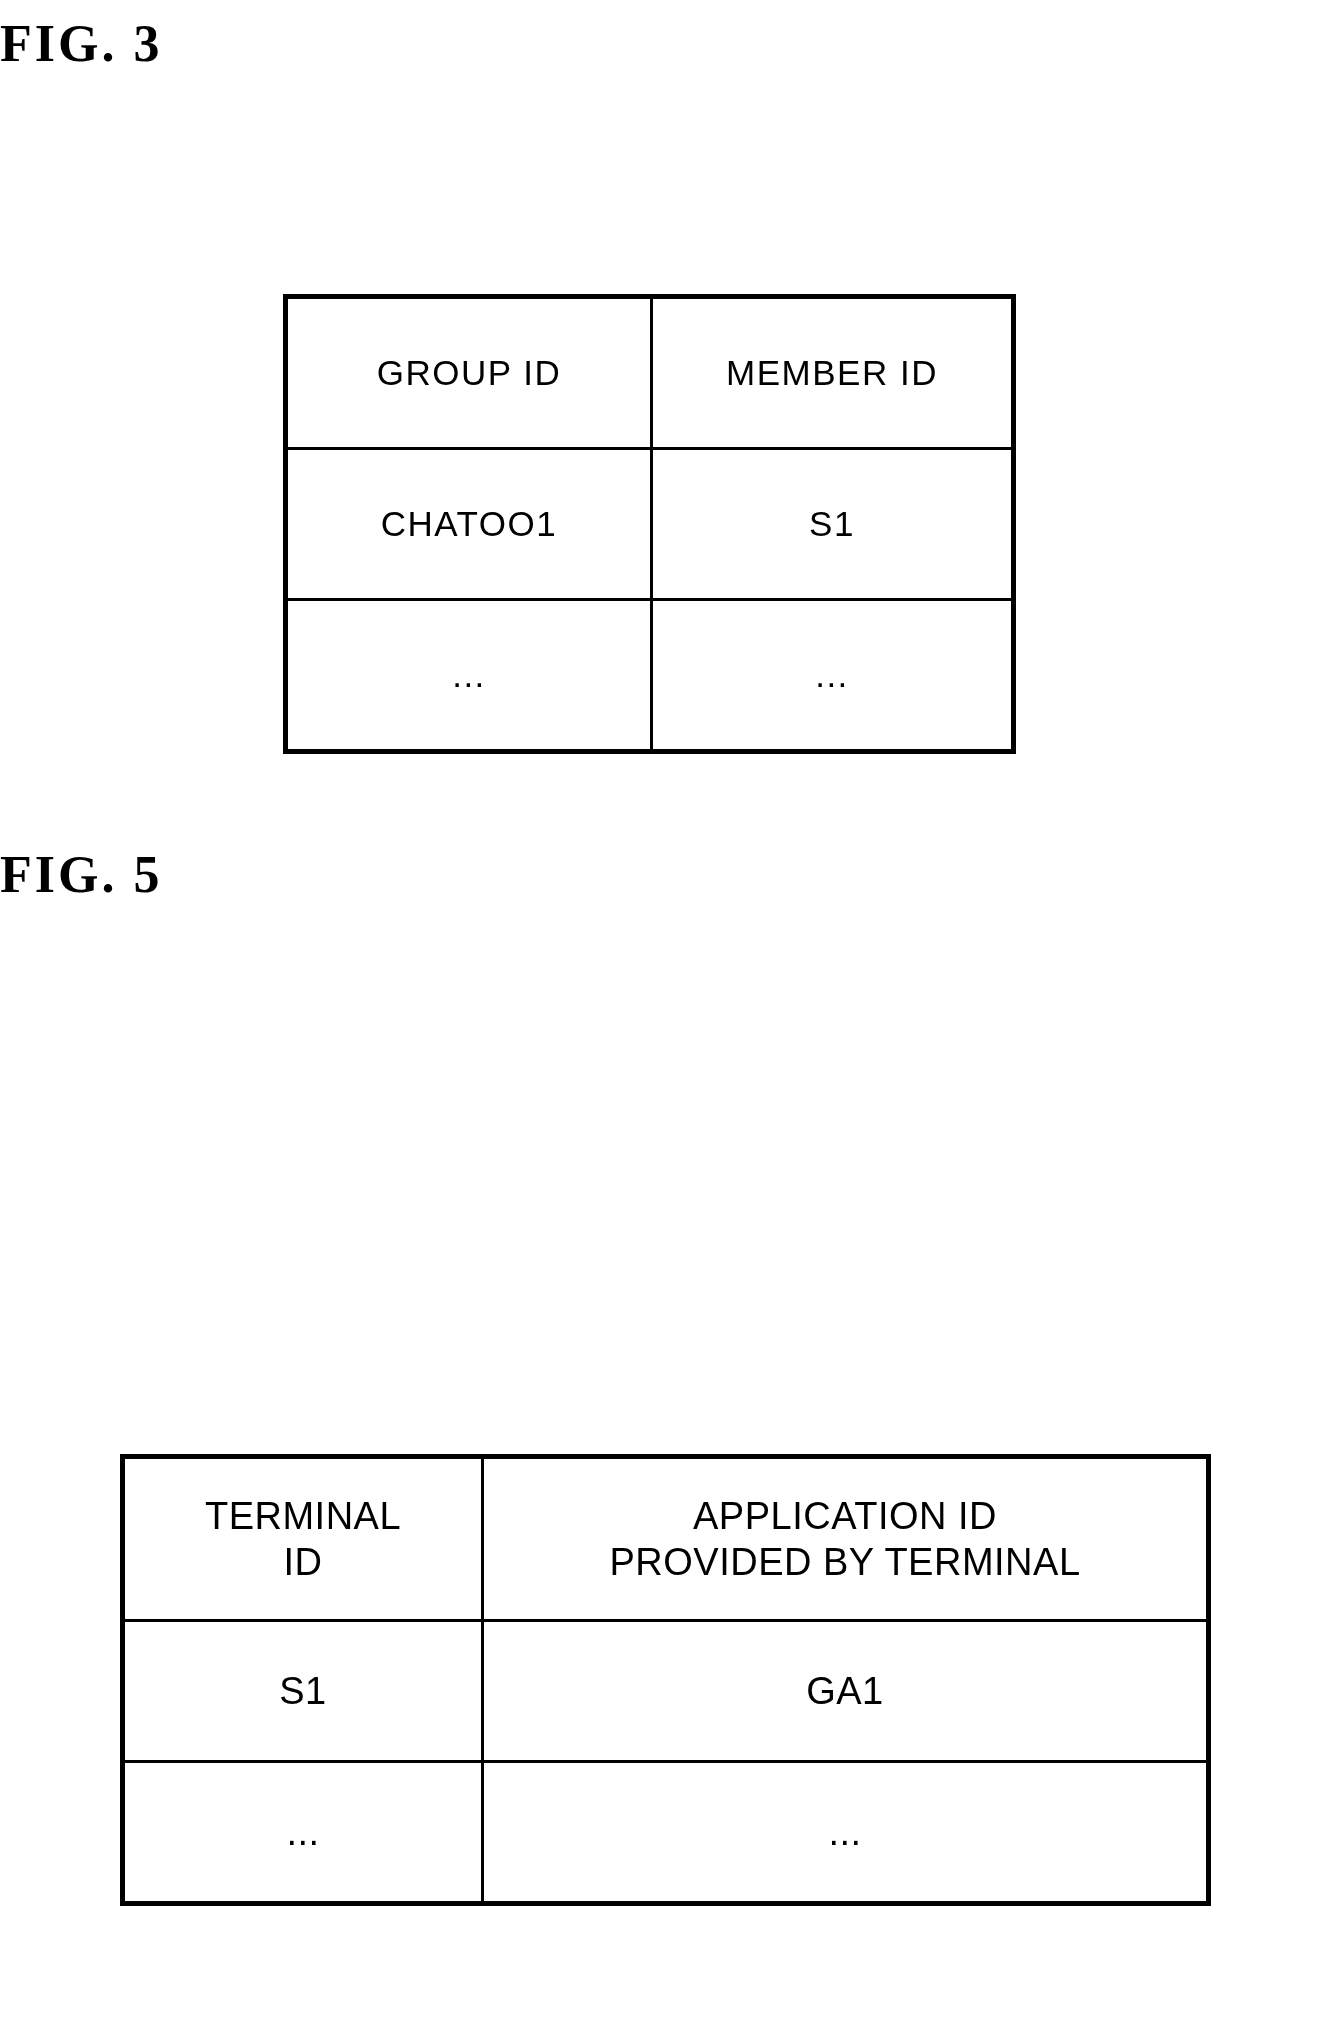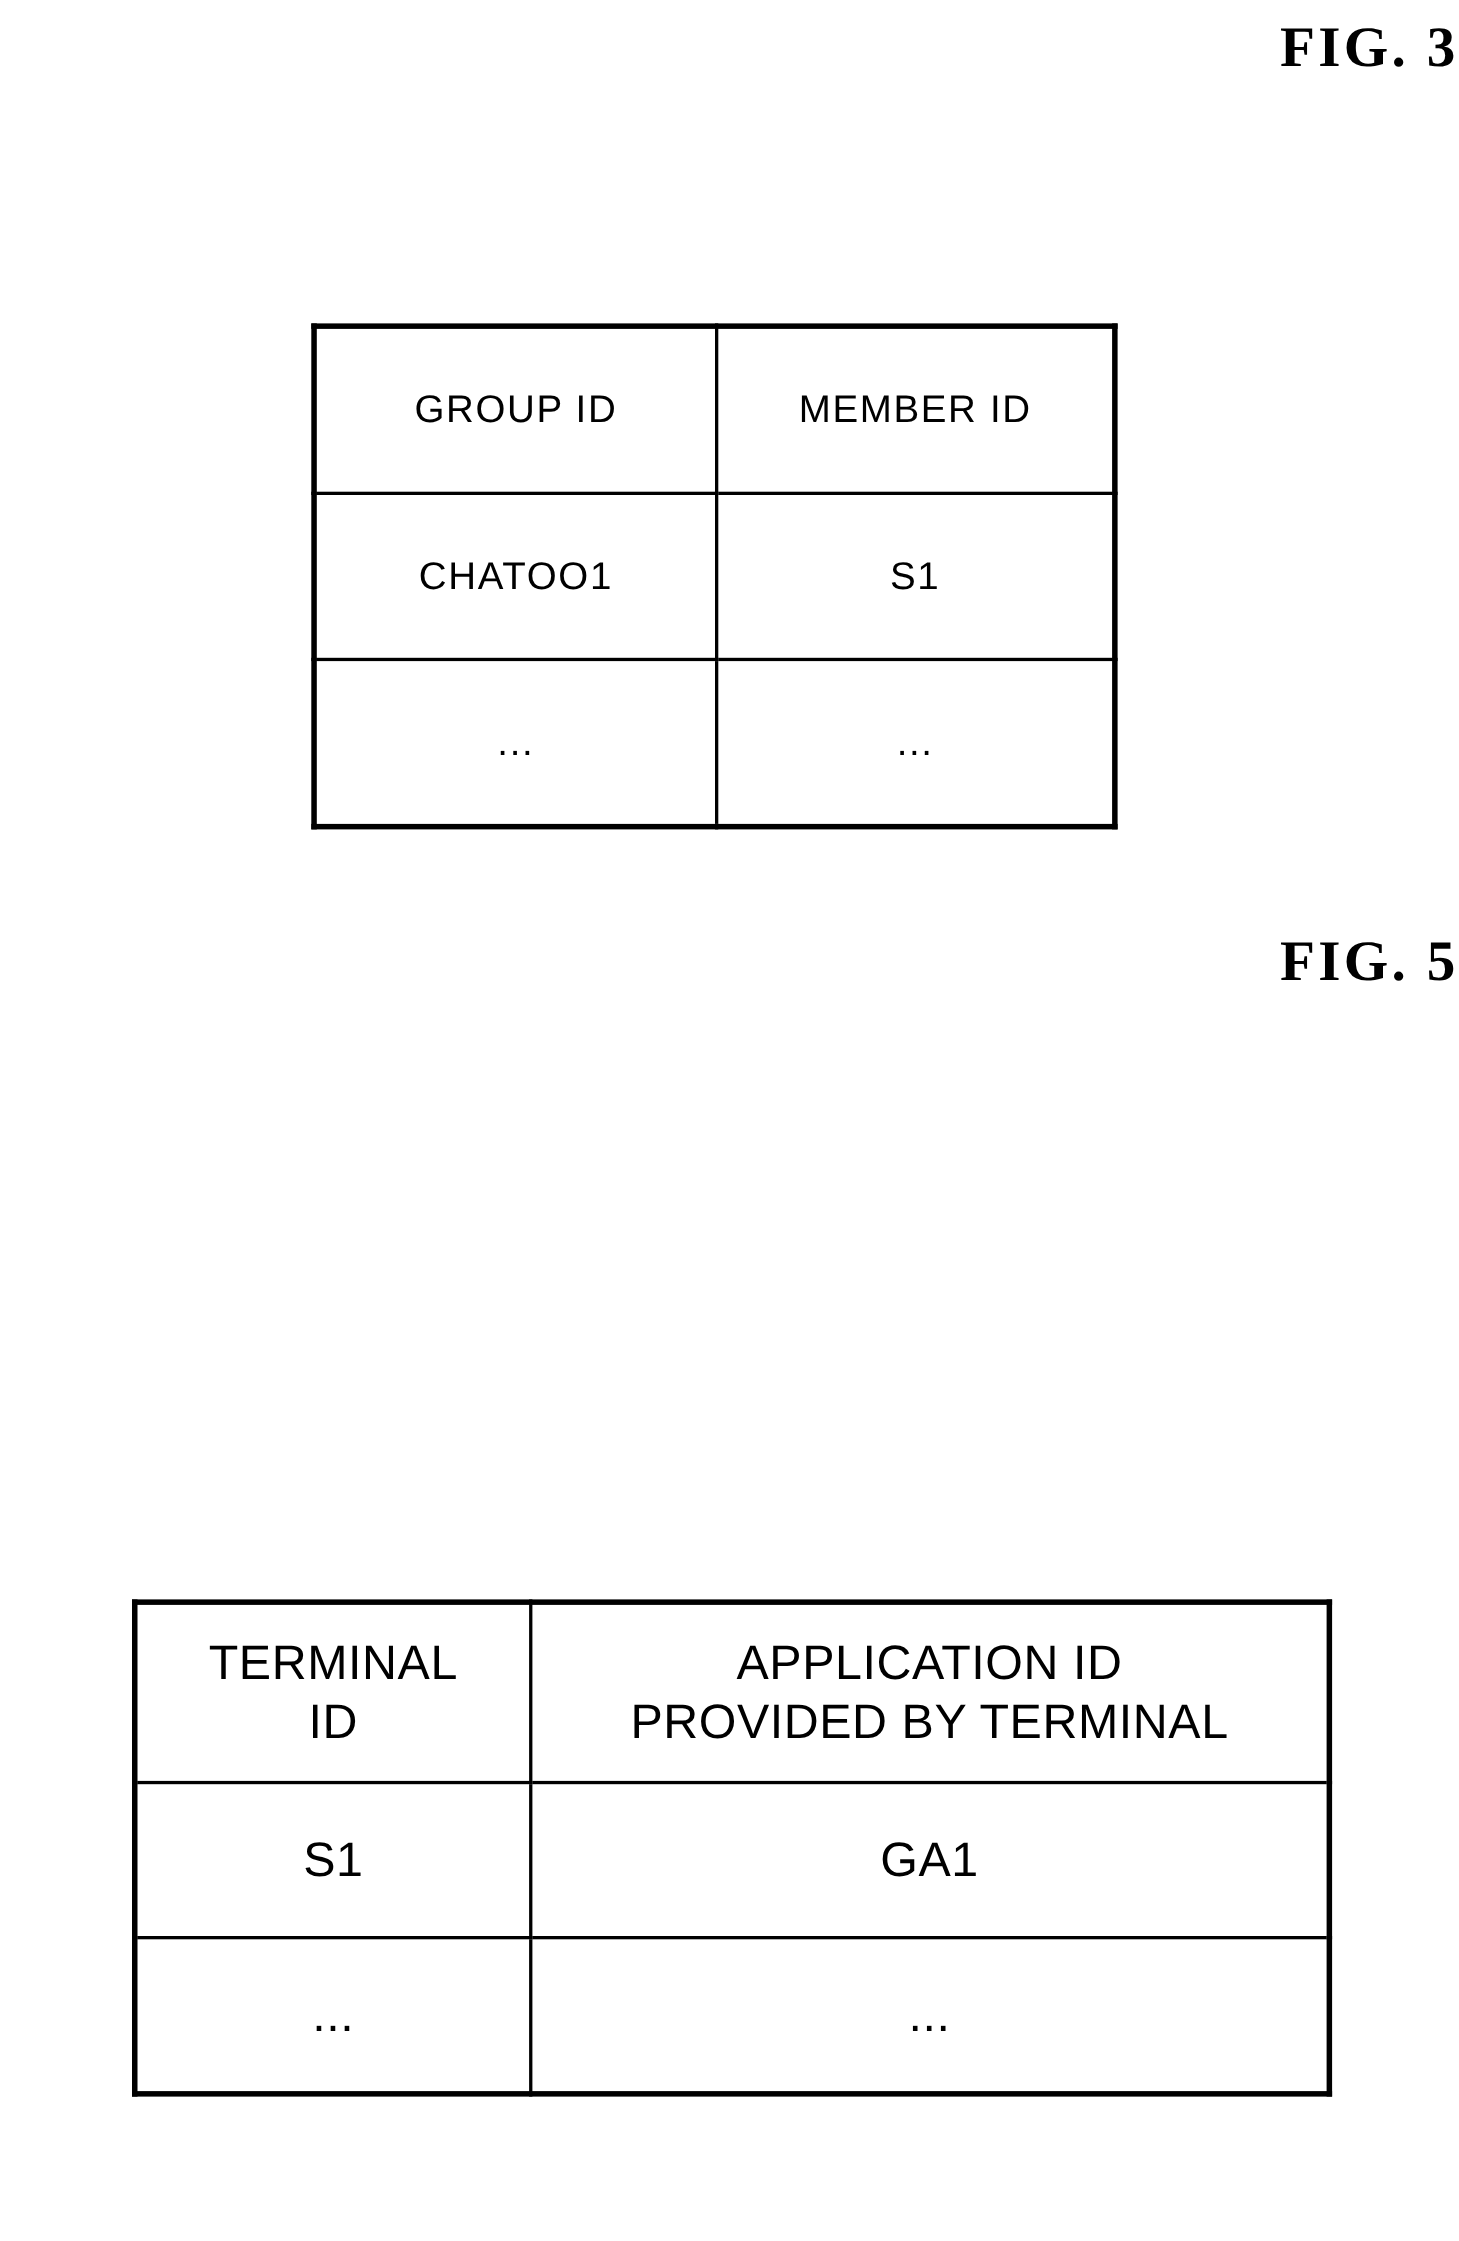--- a/index.html
+++ b/index.html
@@ -12,21 +12,21 @@
     height: 2037px;
     position: relative;
     font-family: "Liberation Sans", sans-serif;
     color: #000000;
     overflow: hidden;
   }
 
   .fig-label {
     position: absolute;
     width: 100%;
-    text-align: right;
+    text-align: left;
     font-family: "Liberation Serif", serif;
     font-weight: bold;
     font-size: 52px;
     letter-spacing: 3px;
     color: #000000;
     white-space: pre;
   }
 
   #fig3-label { top: 14px; }
   #fig4-label { top: 845px; }
@@ -68,21 +68,21 @@
   #fig3-table .col-b { width: 362px; }
 
   
   #fig4-table {
     left: 120px;
     top: 1454px;
     width: 1086px;
   }
   #fig4-table td {
     height: 138px;
-    font-size: 44px;
+    font-size: 38px;
     letter-spacing: 0.5px;
   }
   #fig4-table .col-a { width: 360px; }
   #fig4-table .col-b { width: 726px; }
   #fig4-table .hdr { height: 160px; }
   #fig4-table .two-line { line-height: 1.22; }
 </style>
 </head>
 <body>
 

